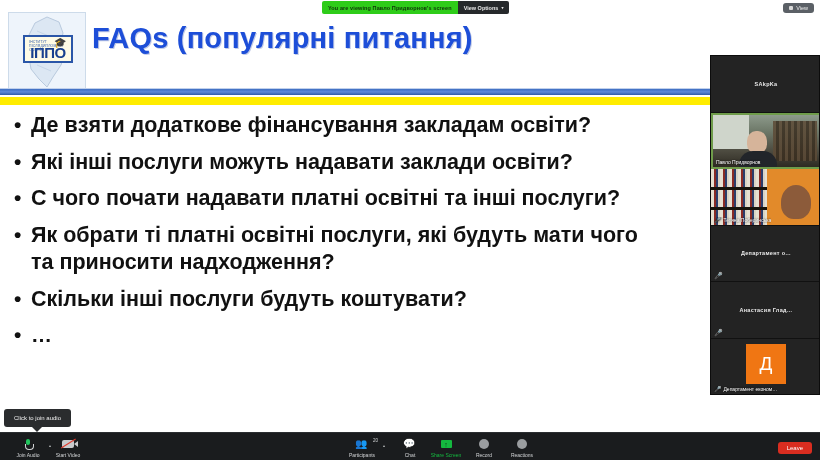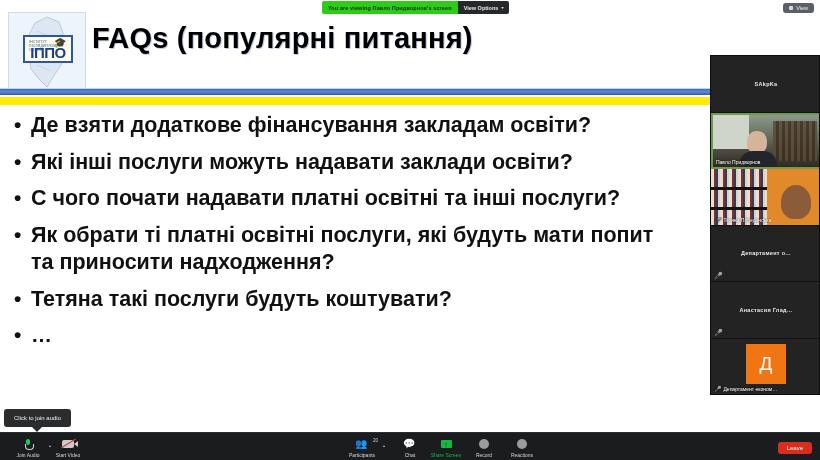--- a/index.html
+++ b/index.html
@@ -72,21 +72,21 @@
   .logo-plate .ippo {
     font-size: 15px; font-weight: 700; color: #18408f;
     letter-spacing: -0.5px; line-height: 1;
   }
 
   .slide-title {
     position: absolute;
     left: 92px; top: 22px;
     font-size: 29px;
     font-weight: 700;
-    color: #000000;
+    color: #1d4ed8;
     letter-spacing: 0.2px;
     text-shadow: 1px 1px 0 rgba(120,140,200,.45);
     white-space: nowrap;
   }
 
   .rule-blue {
     position: absolute; left: 0; top: 88px;
     width: 820px; height: 7px;
     background: linear-gradient(to bottom,#ffffff 0%,#3f6fc4 22%,#5f8ada 55%,#2f5aa8 100%);
   }
@@ -390,23 +390,23 @@
 
       <div class="slide-title">FAQs (популярні питання)</div>
 
       <div class="rule-blue"></div>
       <div class="rule-yellow"></div>
 
       <div class="bullets" id="bullets">
           <div class="bullet"><span class="dot">•</span><span class="txt">Де взяти додаткове фінансування закладам освіти?</span></div>
           <div class="bullet"><span class="dot">•</span><span class="txt">Які інші послуги можуть надавати заклади освіти?</span></div>
           <div class="bullet"><span class="dot">•</span><span class="txt">С чого почати надавати платні освітні та інші послуги?</span></div>
-          <div class="bullet"><span class="dot">•</span><span class="txt">Як обрати ті платні освітні послуги, які будуть мати попит
+          <div class="bullet"><span class="dot">•</span><span class="txt">Як обрати ті платні освітні послуги, які будуть мати чого
 та приносити надходження?</span></div>
-          <div class="bullet"><span class="dot">•</span><span class="txt">Тетяна такі послуги будуть коштувати?</span></div>
+          <div class="bullet"><span class="dot">•</span><span class="txt">Скільки інші послуги будуть коштувати?</span></div>
           <div class="bullet ellipsis"><span class="dot">•</span><span class="txt">…</span></div>
         </div>
     </div>
   </div>
 
   <div class="share-note">
     <div class="green">You are viewing Павло Придворнов's screen</div>
     <div class="opts">
       <span>View Options</span>
       <span class="caret">▾</span>

